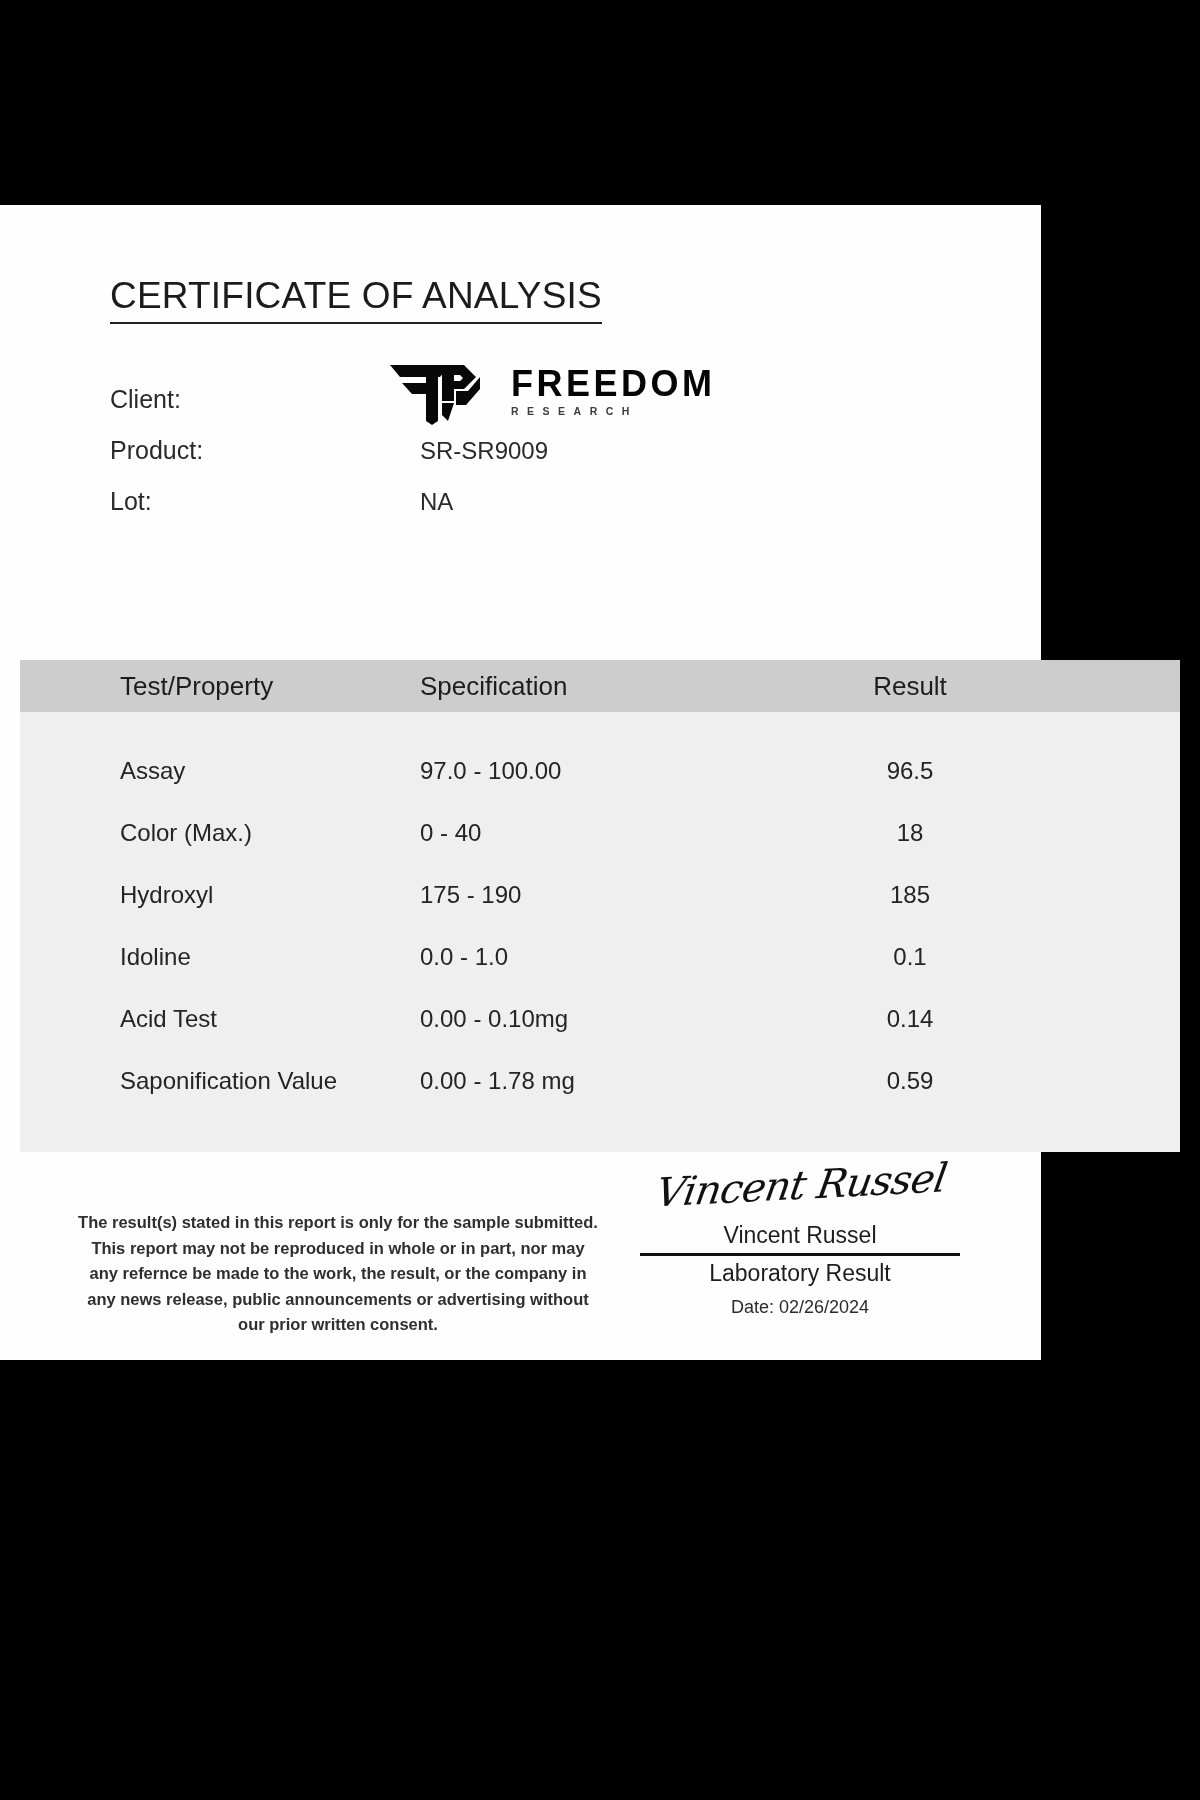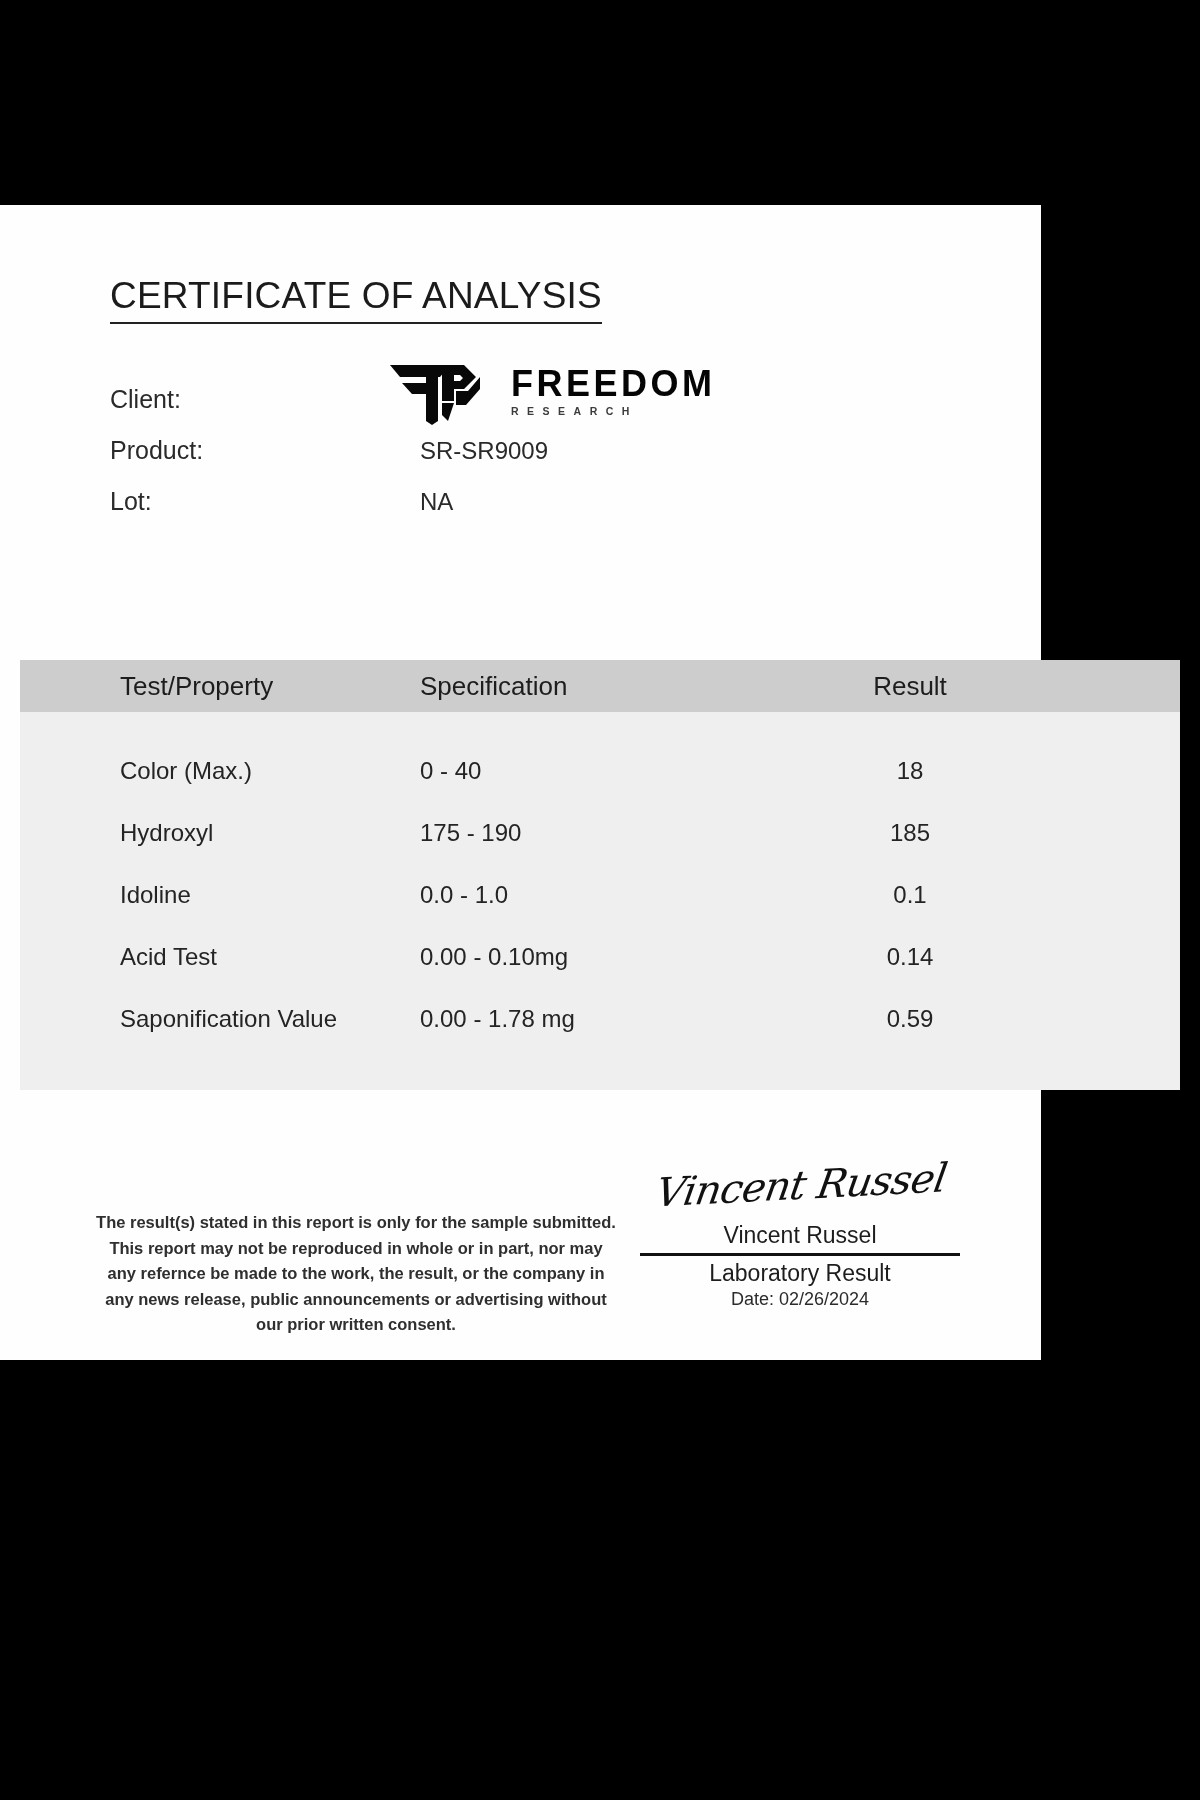--- a/index.html
+++ b/index.html
@@ -110,21 +110,21 @@
   .tbl-head .col-spec { font-size:26px; color:#1d1d1d; }
   .tbl-head .col-res  { font-size:26px; color:#1d1d1d; }
 
   .tbl-row .col-test { font-size:24px; color:#242424; }
   .tbl-row .col-spec { font-size:24px; color:#242424; }
   .tbl-row .col-res  { font-size:24px; color:#242424; }
 
   
   .disclaimer {
     position:absolute;
-    left:96px; top:1005px;
+    left:78px; top:1005px;
     width:520px;
     font-size:16.5px;
     line-height:1.55;
     color:#2f2f2f;
     text-align:center;
     font-weight:600;
   }
 
   .signature-block {
     position:absolute;
@@ -154,21 +154,21 @@
   }
   .sig-title {
     font-size:23px;
     color:#1d1d1d;
     margin-top:4px;
     display:block;
   }
   .sig-date {
     font-size:18px;
     color:#2b2b2b;
-    margin-top:2px;
+    margin-top:10px;
     display:block;
   }
 </style>
 </head>
 <body>
 
 <div class="letterbox-top"></div>
 <div class="letterbox-bottom"></div>
 
 <div class="page">
@@ -216,20 +216,25 @@
   </div>
 
   <div class="table-wrap">
     <div class="tbl-head">
       <span class="col-test">Test/Property</span>
       <span class="col-spec">Specification</span>
       <span class="col-res">Result</span>
     </div>
     <div class="tbl-body" id="table-body">
         <div class="tbl-row">
+          <span class="col-test">Assay</span>
+          <span class="col-spec">97.0 - 100.00</span>
+          <span class="col-res">96.5</span>
+        </div>
+        <div class="tbl-row">
           <span class="col-test">Color (Max.)</span>
           <span class="col-spec">0 - 40</span>
           <span class="col-res">18</span>
         </div>
         <div class="tbl-row">
           <span class="col-test">Hydroxyl</span>
           <span class="col-spec">175 - 190</span>
           <span class="col-res">185</span>
         </div>
         <div class="tbl-row">

